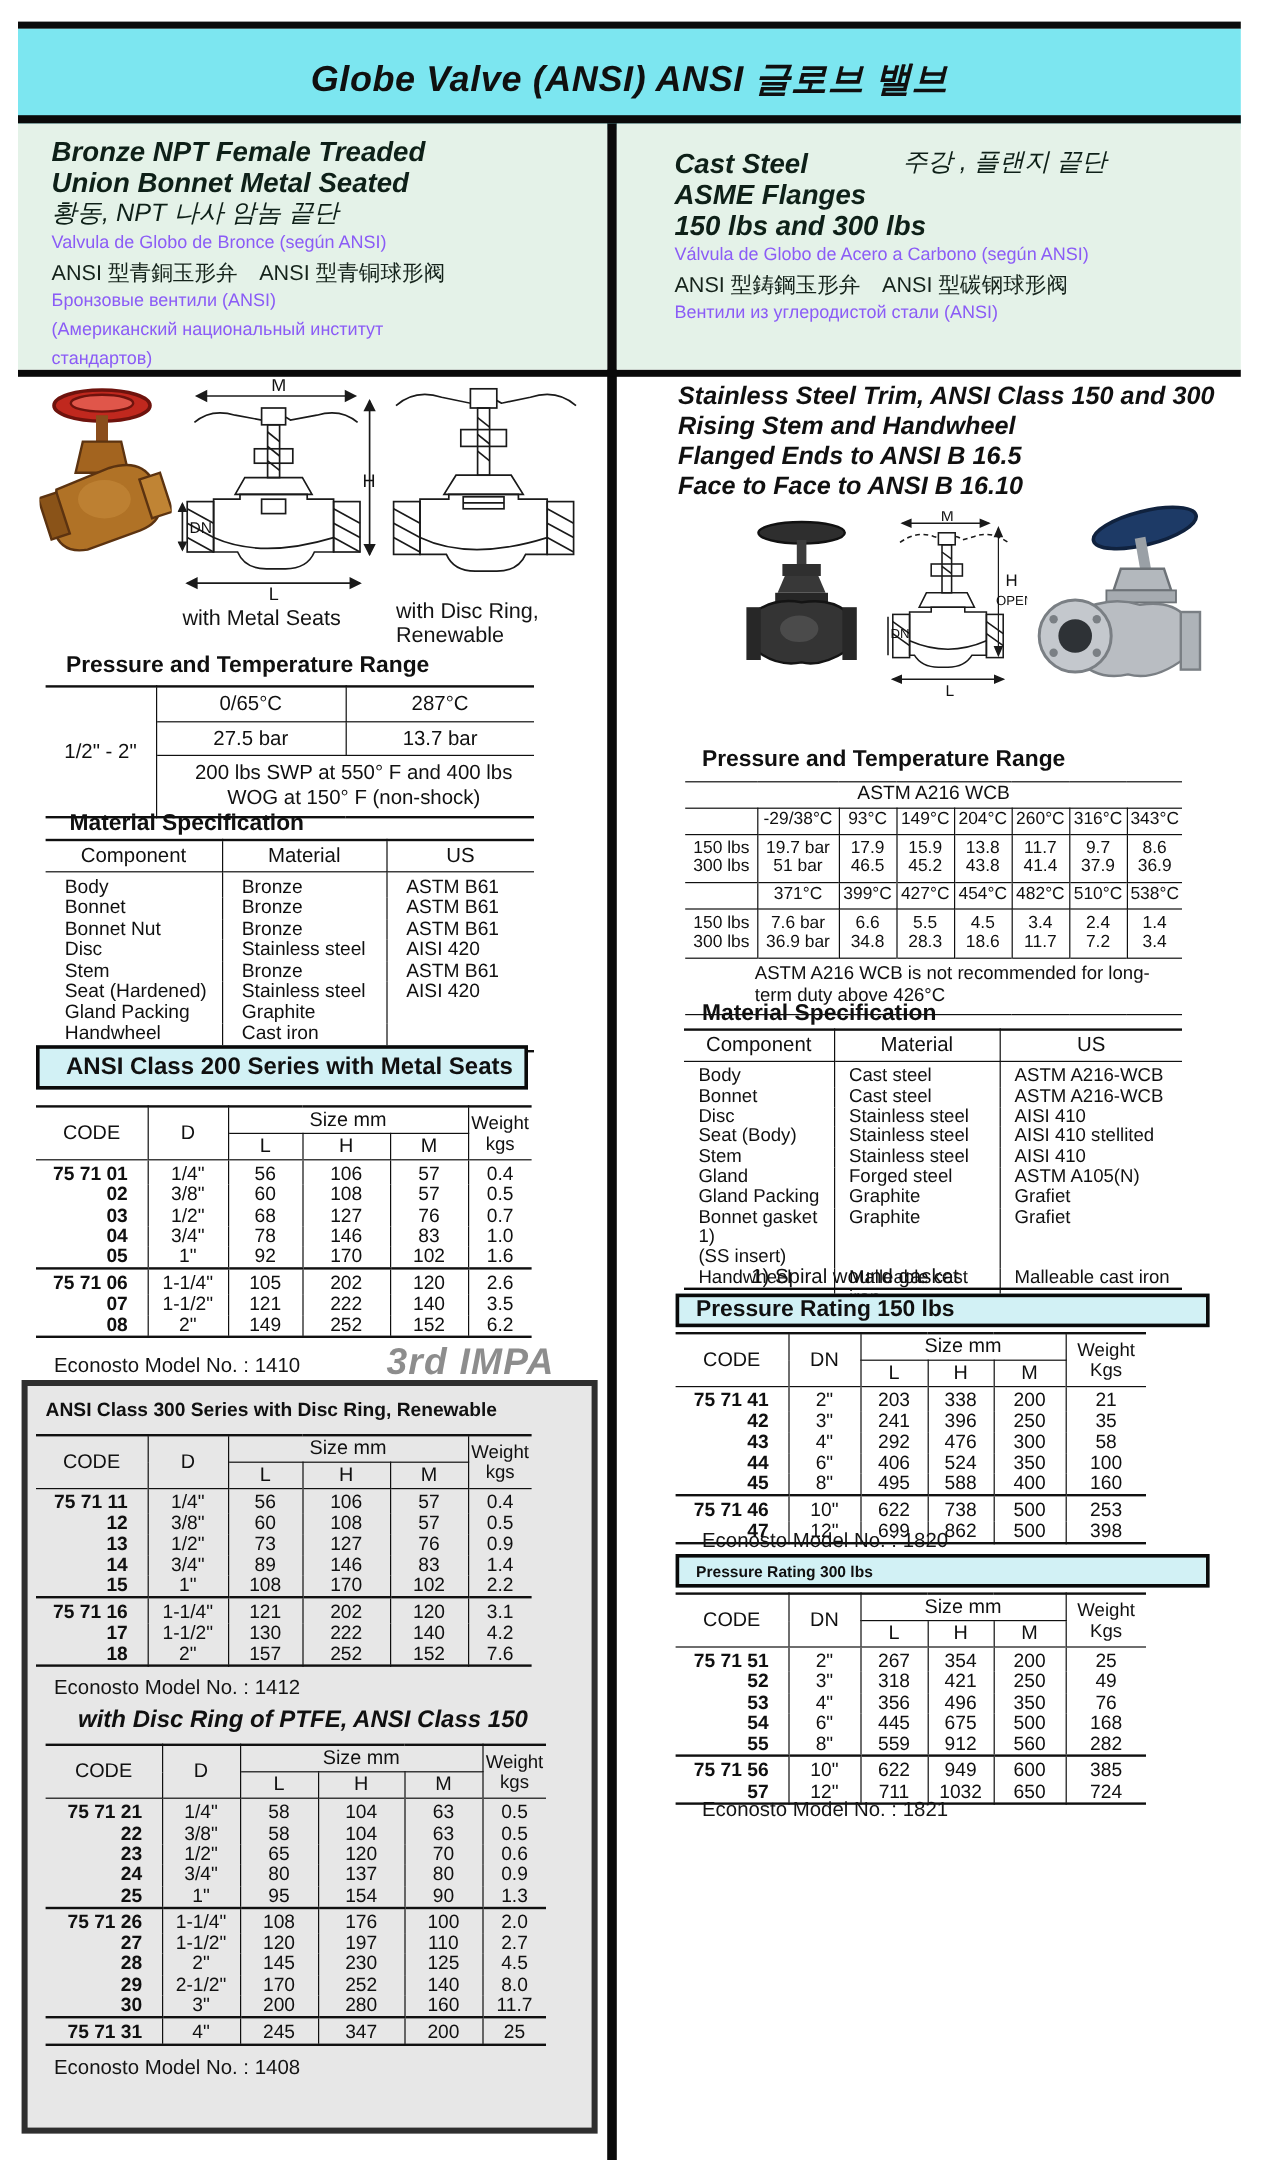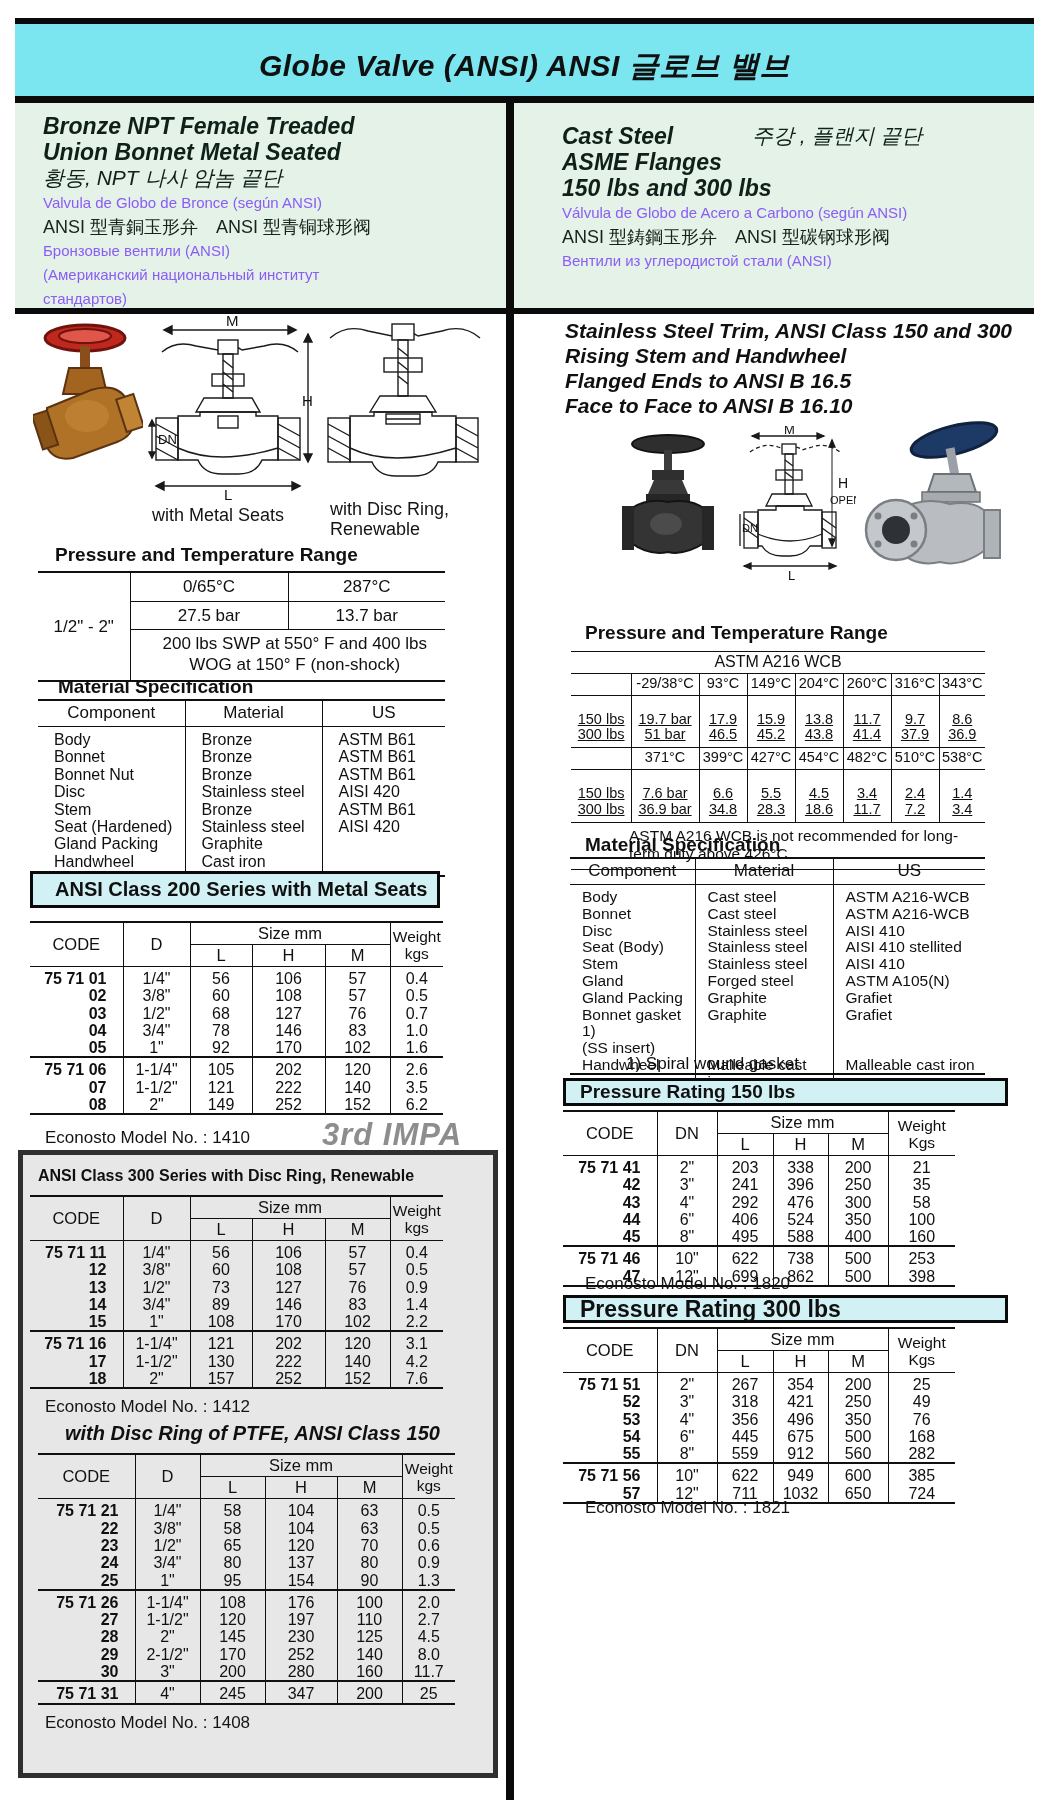--- a/index.html
+++ b/index.html
@@ -62,21 +62,21 @@
   .impa{position:absolute;font-size:31px;font-weight:bold;font-style:italic;color:#8d8d8d;letter-spacing:1px;}
   
   .graybox{position:absolute;left:18px;top:1150px;width:480px;height:628px;background:#e7e7e7;
            border:5px solid #2f2f2f;box-sizing:border-box;}
   
   .pttab{border-collapse:collapse;table-layout:fixed;border-top:1.6px solid #101010;}
   .pttab th,.pttab td{border-right:1.5px solid #101010;text-align:center;font-size:14.5px;line-height:15.8px;}
   .pttab th:last-child,.pttab td:last-child{border-right:none;}
   .pttab th.astm{border-right:none;border-bottom:1.5px solid #101010;font-weight:normal;font-size:16px;padding:2px 0 3px;}
   .pttab tr.trow td{border-bottom:1.5px solid #101010;border-top:1.5px solid #101010;padding:2px 0 3px;font-size:14.5px;}
-  .pttab tr.vrow td{padding:16px 0 4px;text-decoration:underline;}
+  .pttab tr.vrow td{padding:4px 0 4px;}
   .pttab tr.vrow td.rlab{text-align:right;padding-right:6px;}
   .pttab tr.vrow{border-bottom:1.5px solid #101010;}
   .pttab tr.noterow td{border-right:none;border-bottom:1.5px solid #101010;text-align:left;
                        padding:4px 0 6px 58px;font-size:15.5px;line-height:18px;}
   .fn{font-size:17px;}
   svg text{font-family:"Liberation Sans",sans-serif;}
 </style>
 </head>
 <body>
 
@@ -868,21 +868,21 @@
           <td>699</td>
           <td>862</td>
           <td>500</td>
           <td>398</td>
         </tr>
       </tbody>
   </table>
   <div class="abs model" style="left:585px;top:1274px;">Econosto Model No. : 1820</div>
 
   <div class="cyanbox" style="left:563px;top:1295px;width:445px;height:28px;padding-left:14px;">
-    <span class="t" style="font-size:23px;">Pressure Rating 300 lbs</span>
+    <span class="t" style="font-size:13px;">Pressure Rating 300 lbs</span>
   </div>
   <table class="dimtab abs" style="left:563px;top:1327px;width:392px;">
     <colgroup>
         <col style="width:94px">
         <col style="width:60px">
         <col style="width:56px">
         <col style="width:55px">
         <col style="width:60px">
         <col style="width:67px">
       </colgroup>

